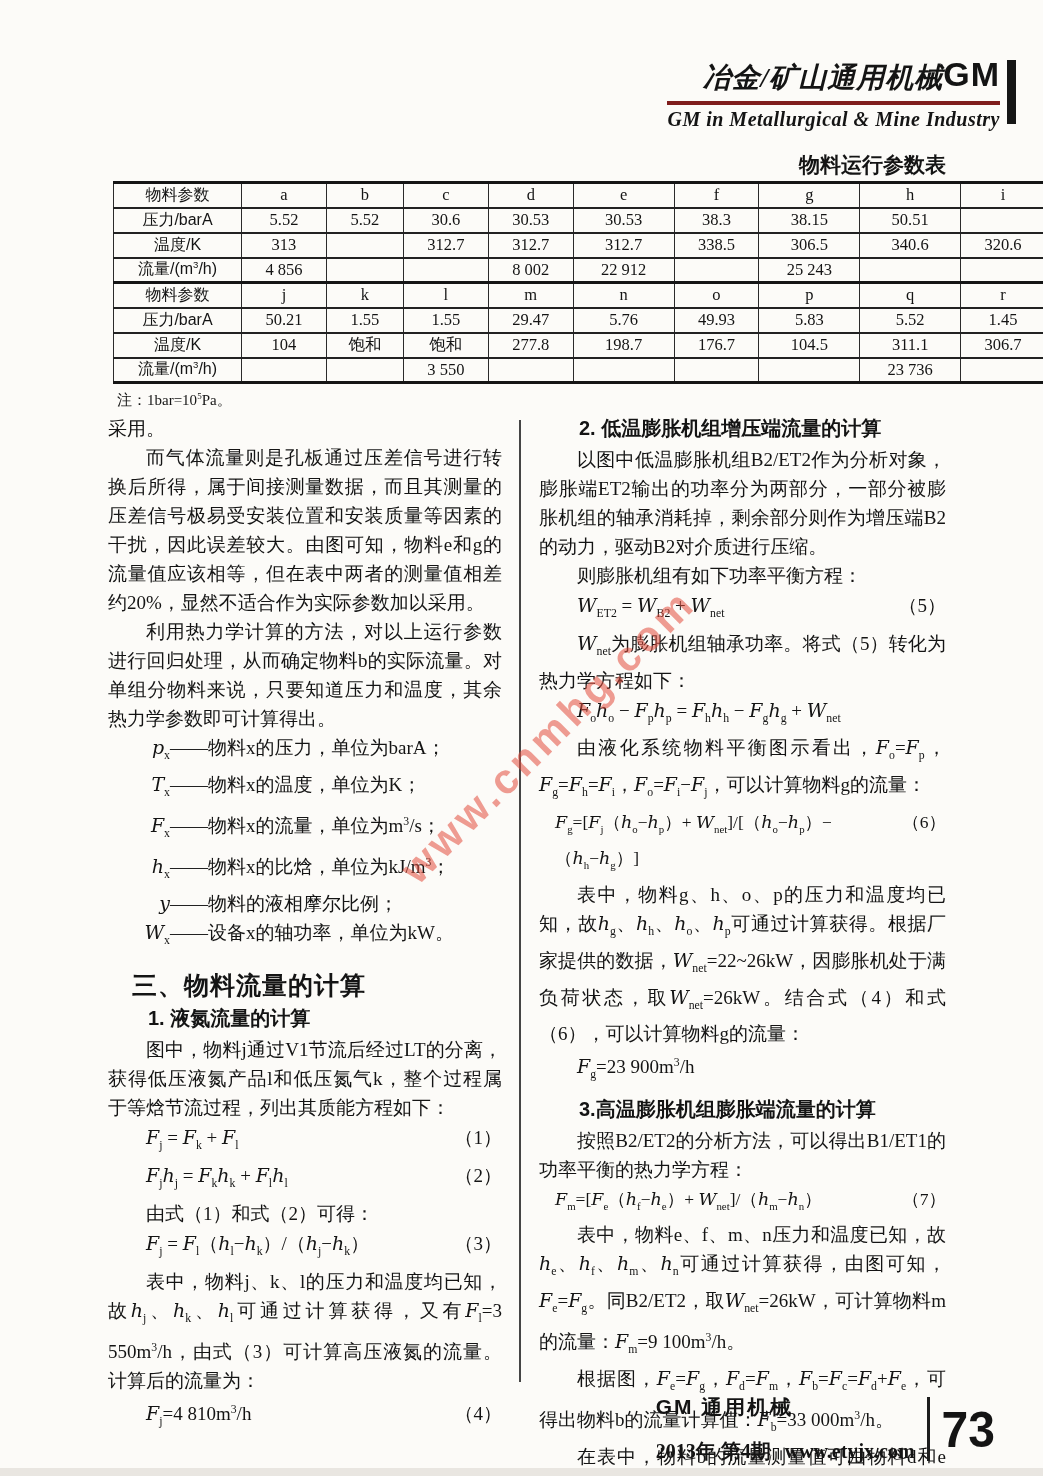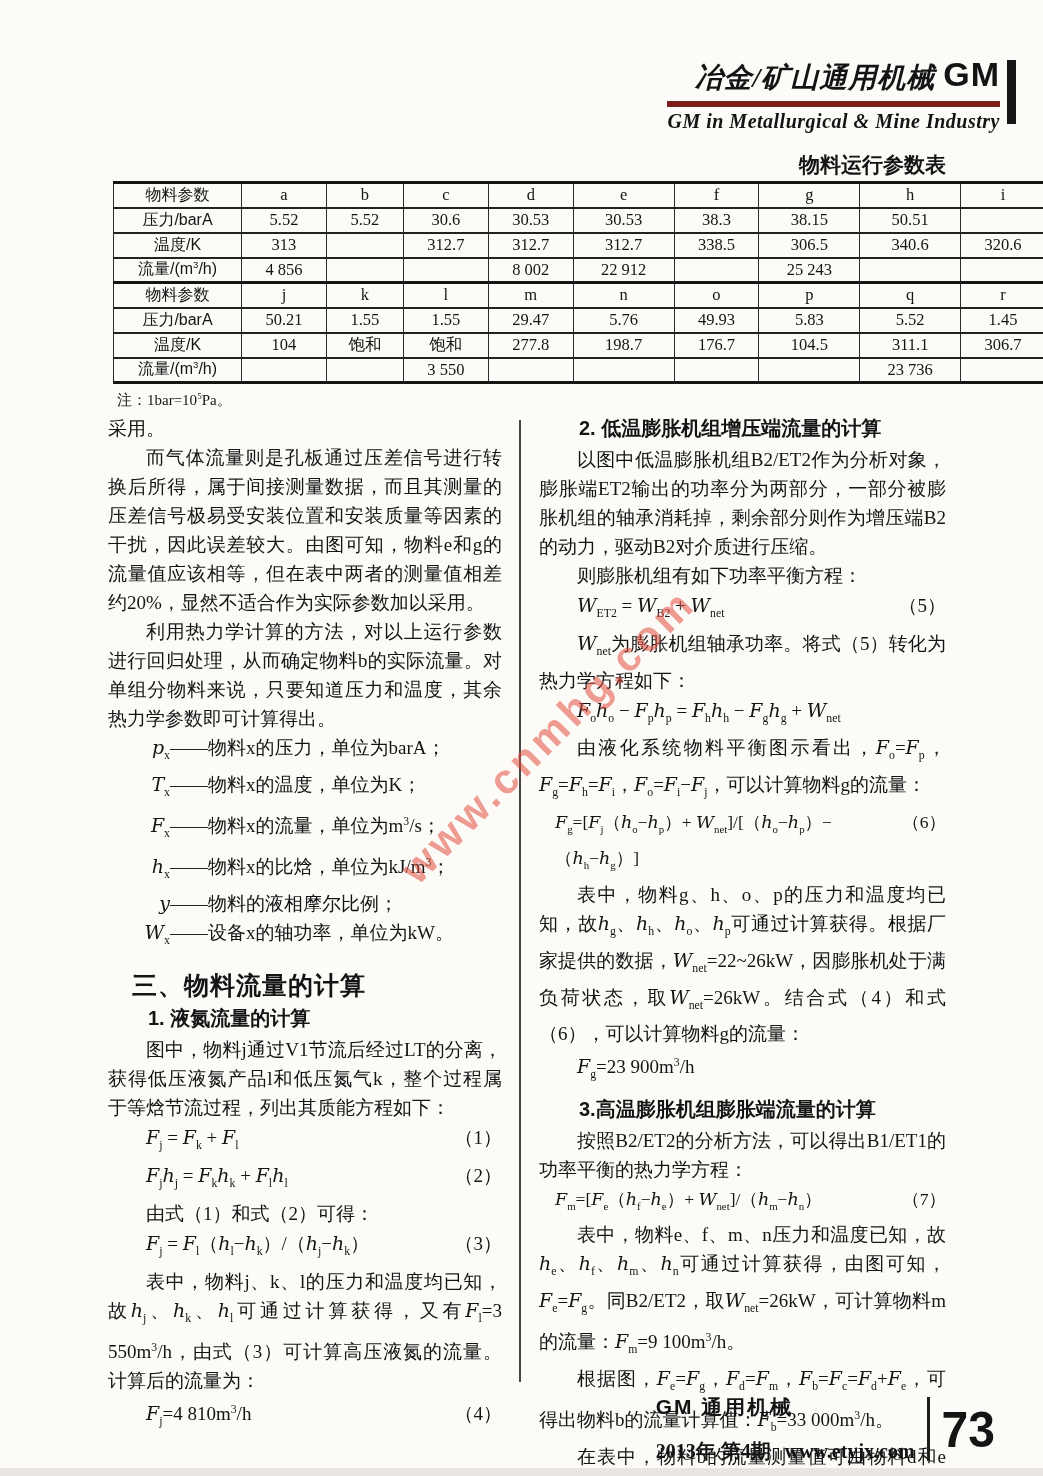--- a/index.html
+++ b/index.html
@@ -2,22 +2,22 @@
 <html><head>
 <meta charset="utf-8">
 <style>
   *{margin:0;padding:0;box-sizing:border-box}
   html,body{background:#9a9a9a}
   .page{position:relative;width:1043px;height:1476px;margin:0 auto;background:#fcfbf8;
         font-family:"Liberation Serif","DejaVu Serif",serif;color:#141414;overflow:hidden}
 
   
   .masthead{position:absolute;top:56px;right:27px;text-align:right;padding-right:16px}
-  .mast-line1{display:flex;justify-content:flex-end;align-items:baseline;gap:8px;
-              border-bottom:6px solid #7f1d1d;padding-bottom:4px}
+  .mast-line1{display:flex;justify-content:flex-end;align-items:baseline;
+              border-bottom:4px solid #7f1d1d;padding-bottom:4px}
   .mast-cn{font-style:italic;font-weight:bold;font-size:28px;letter-spacing:1px}
   .mast-gm{font-family:"Liberation Sans","DejaVu Sans",sans-serif;font-weight:900;
            font-size:34px;letter-spacing:1px;transform:scaleY(.95)}
   .mast-line2{font-style:italic;font-weight:bold;font-size:20px;margin-top:3px;letter-spacing:.5px}
   .mast-bar{position:absolute;right:0;top:4px;width:9px;height:64px;background:#161616}
 
   
   .table-title{position:absolute;left:113px;top:151px;width:833px;text-align:right;
                font-family:"Liberation Sans","DejaVu Sans",sans-serif;font-weight:bold;font-size:21px}
   .mtable{position:absolute;left:113px;top:181px;width:933px;border-collapse:collapse;

